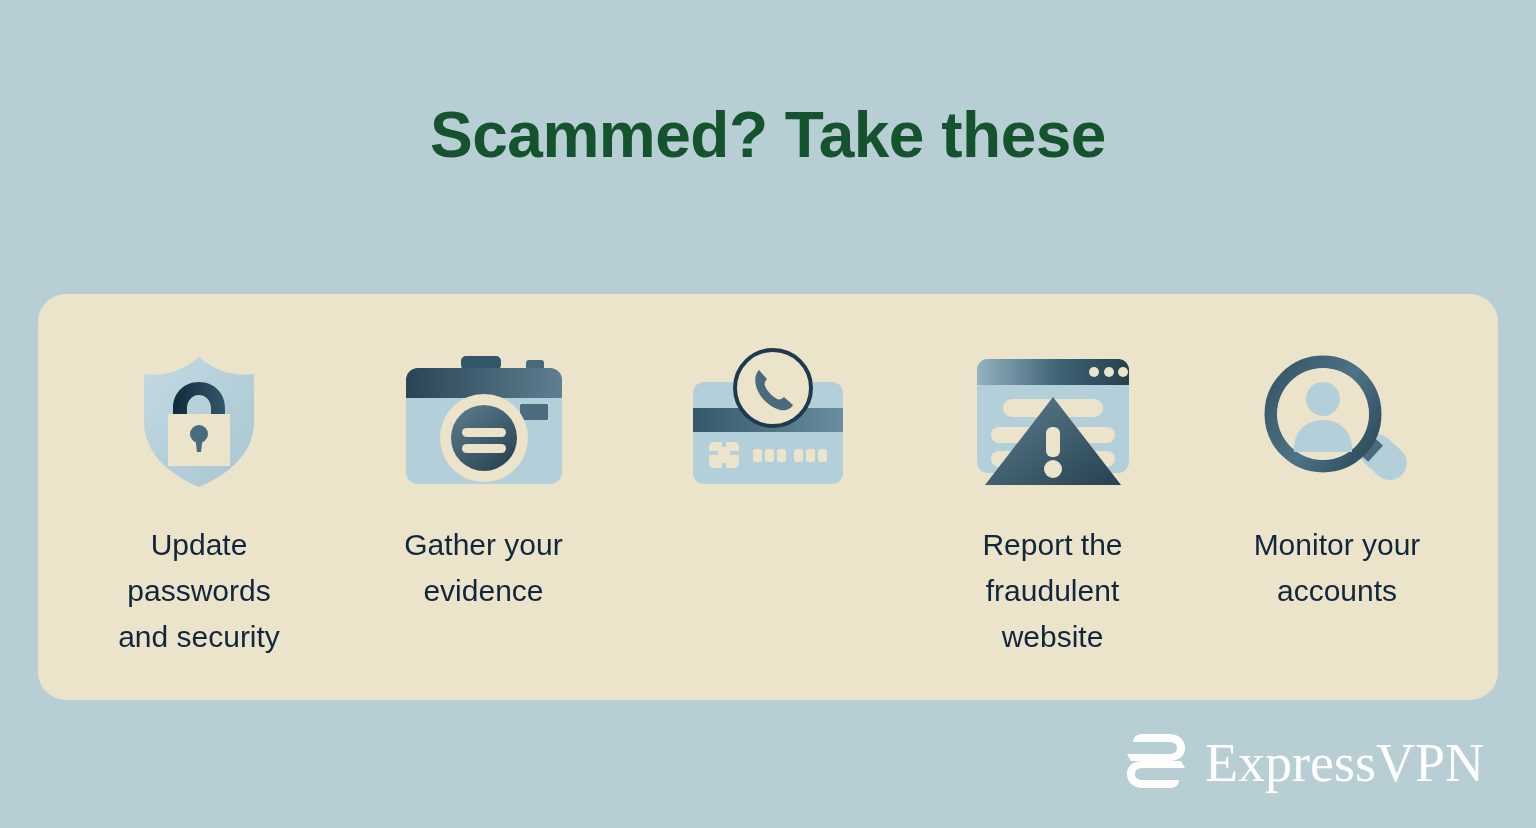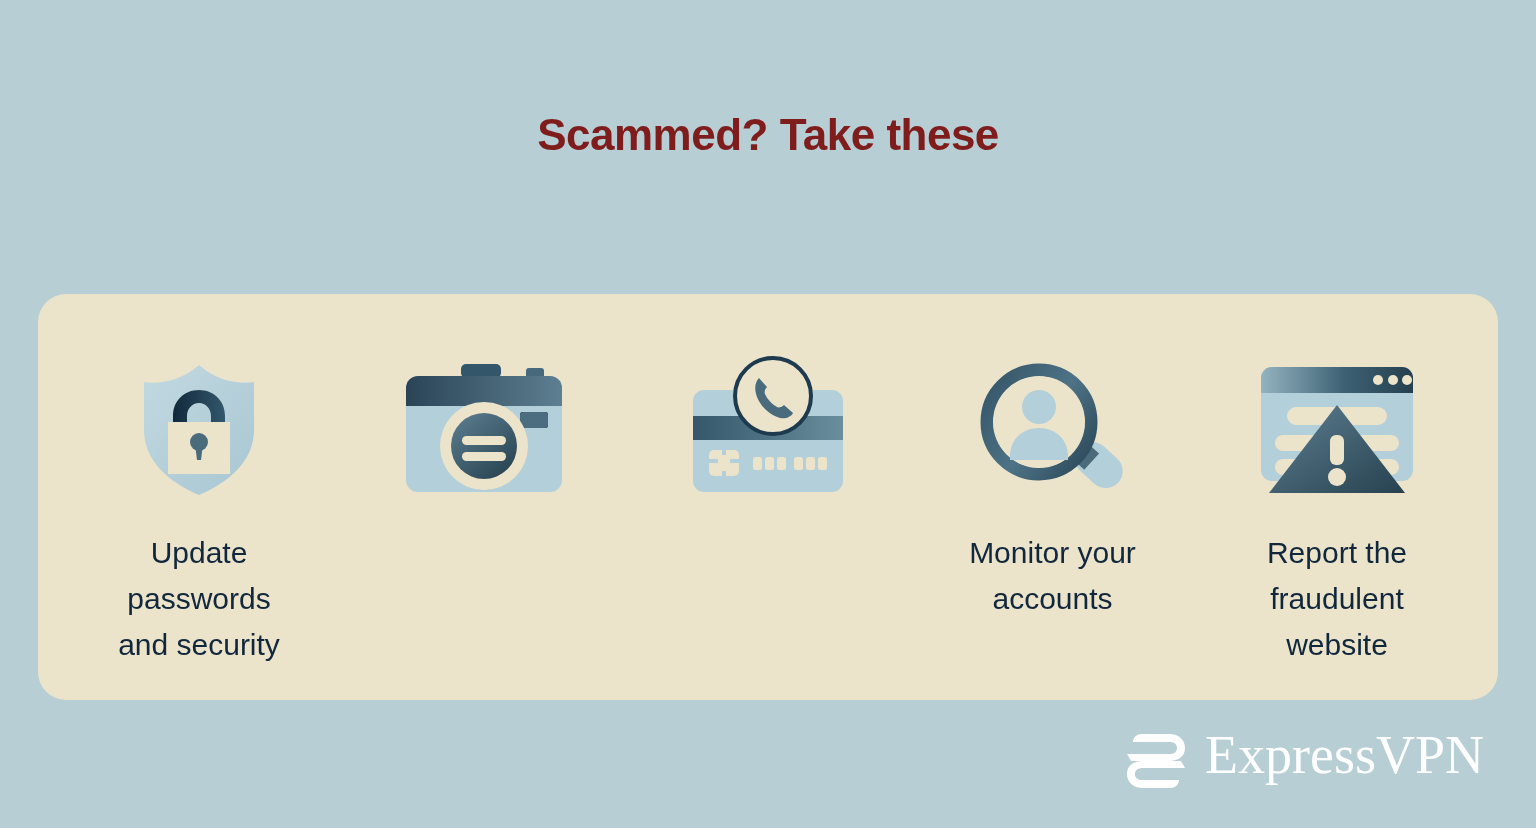--- a/index.html
+++ b/index.html
@@ -17,22 +17,22 @@
 
   
   .title-block {
     position: absolute;
     top: 92px;
     left: 0;
     width: 1536px;
     text-align: center;
   }
   .title-line {
-    color: #7f1d1d;
-    font-size: 44px;
+    color: #14532d;
+    font-size: 64px;
     font-weight: bold;
     line-height: 86px;
     letter-spacing: -0.5px;
     white-space: nowrap;
   }
 
   
   .card {
     position: absolute;
     left: 38px;
@@ -46,21 +46,21 @@
   .steps {
     position: absolute;
     left: 0;
     top: 0;
     width: 1460px;
     height: 406px;
     display: flex;
     flex-direction: row;
     align-items: flex-start;
     justify-content: space-between;
-    padding: 8px 22px;
+    padding: 0 22px;
     box-sizing: border-box;
   }
   .step {
     width: 278px;
     display: flex;
     flex-direction: column;
     align-items: center;
   }
   .icon-wrap {
     height: 150px;
@@ -84,21 +84,21 @@
   .step-4 .step-label { max-width: 200px; }
   .step-5 .step-label { max-width: 230px; }
 
   
   .logo {
     position: absolute;
     right: 52px;
     bottom: 30px;
     display: flex;
     flex-direction: row;
-    align-items: flex-start;
+    align-items: center;
     gap: 16px;
   }
   .logo-word {
     color: #ffffff;
     font-family: "Liberation Serif", serif;
     font-size: 54px;
     line-height: 54px;
     letter-spacing: 0px;
   }
 </style>
@@ -155,20 +155,22 @@
           <rect x="4" y="14" width="156" height="116" rx="12" fill="#b3cfda"></rect>
           <path d="M16 14 L148 14 A12 12 0 0 1 160 26 L160 44 L4 44 L4 26 A12 12 0 0 1 16 14 Z" fill="url(#camTop)"></path>
           <rect x="118" y="50" width="28" height="16" rx="3" fill="#44footer"></rect>
           <rect x="118" y="50" width="28" height="16" rx="3" fill="#4c6d80"></rect>
           <circle cx="82" cy="84" r="44" fill="#ece3cb"></circle>
           <circle cx="82" cy="84" r="33" fill="url(#lensGrad)"></circle>
           <rect x="60" y="74" width="44" height="9" rx="4.5" fill="#ece3cb"></rect>
           <rect x="60" y="90" width="44" height="9" rx="4.5" fill="#ece3cb"></rect>
         </svg>
       </div>
+      <div class="step-label">Gather your
+evidence</div>
     </div>
 
     <div class="step step-3">
       <div class="icon-wrap">
         <svg width="166" height="146" viewBox="0 0 166 146">
           <defs>
             <linearGradient id="stripeGrad" x1="0" y1="0" x2="1" y2="0">
               <stop offset="0" stop-color="#34576a"></stop>
               <stop offset="1" stop-color="#6b8e9e"></stop>
             </linearGradient>
@@ -191,42 +193,20 @@
           <g fill="#ece3cb">
             <rect x="62" y="101" width="0" height="0"></rect>
           </g>
           <circle cx="88" cy="40" r="38" fill="#ece3cb"></circle>
           <circle cx="88" cy="40" r="38" fill="none" stroke="#1d3a4e" stroke-width="4"></circle>
           <path d="M74 22 C70 26 69 33 72 41 C76 51 85 59 95 62 C101 63 106 61 108 57 L99 49 C97 51 94 52 92 51 C87 48 82 43 80 38 C79 36 80 33 82 31 Z" fill="#4a6b7c"></path>
         </svg>
       </div>
     </div>
 
-    <div class="step step-5">
-      <div class="icon-wrap">
-        <svg width="152" height="138" viewBox="0 0 152 138">
-          <defs>
-            <linearGradient id="ringGrad" x1="0" y1="0.2" x2="1" y2="0.9">
-              <stop offset="0" stop-color="#38596b"></stop>
-              <stop offset="0.5" stop-color="#4e7386"></stop>
-              <stop offset="1" stop-color="#2c4a5b"></stop>
-            </linearGradient>
-          </defs>
-          <rect x="96" y="88" width="52" height="34" rx="17" transform="rotate(42 122 105)" fill="#b3cfda"></rect>
-          <rect x="92" y="82" width="26" height="22" transform="rotate(42 105 93)" fill="#4a6b7c"></rect>
-          <circle cx="62" cy="62" r="52" fill="none" stroke="url(#ringGrad)" stroke-width="13"></circle>
-          <circle cx="62" cy="62" r="46" fill="#ece3cb"></circle>
-          <circle cx="62" cy="47" r="17" fill="#b3cfda"></circle>
-          <path d="M62 68 C45 68 33 80 33 96 L33 100 L91 100 L91 96 C91 80 79 68 62 68 Z" fill="#b3cfda"></path>
-        </svg>
-      </div>
-      <div class="step-label">Monitor your
-accounts</div>
-    </div>
-
     <div class="step step-4">
       <div class="icon-wrap">
         <svg width="164" height="136" viewBox="0 0 164 136">
           <defs>
             <linearGradient id="barGrad" x1="0" y1="0" x2="1" y2="0">
               <stop offset="0" stop-color="#94b3c0"></stop>
               <stop offset="0.55" stop-color="#3d6173"></stop>
               <stop offset="1" stop-color="#25404f"></stop>
             </linearGradient>
             <linearGradient id="triGrad" x1="0" y1="0" x2="1" y2="1">
@@ -245,20 +225,42 @@
           <path d="M82 44 L150 132 L14 132 Z" fill="url(#triGrad)"></path>
           <rect x="75" y="74" width="14" height="30" rx="6" fill="#ece3cb"></rect>
           <circle cx="82" cy="116" r="9" fill="#ece3cb"></circle>
         </svg>
       </div>
       <div class="step-label">Report the
 fraudulent
 website</div>
     </div>
 
+    <div class="step step-5">
+      <div class="icon-wrap">
+        <svg width="152" height="138" viewBox="0 0 152 138">
+          <defs>
+            <linearGradient id="ringGrad" x1="0" y1="0.2" x2="1" y2="0.9">
+              <stop offset="0" stop-color="#38596b"></stop>
+              <stop offset="0.5" stop-color="#4e7386"></stop>
+              <stop offset="1" stop-color="#2c4a5b"></stop>
+            </linearGradient>
+          </defs>
+          <rect x="96" y="88" width="52" height="34" rx="17" transform="rotate(42 122 105)" fill="#b3cfda"></rect>
+          <rect x="92" y="82" width="26" height="22" transform="rotate(42 105 93)" fill="#4a6b7c"></rect>
+          <circle cx="62" cy="62" r="52" fill="none" stroke="url(#ringGrad)" stroke-width="13"></circle>
+          <circle cx="62" cy="62" r="46" fill="#ece3cb"></circle>
+          <circle cx="62" cy="47" r="17" fill="#b3cfda"></circle>
+          <path d="M62 68 C45 68 33 80 33 96 L33 100 L91 100 L91 96 C91 80 79 68 62 68 Z" fill="#b3cfda"></path>
+        </svg>
+      </div>
+      <div class="step-label">Monitor your
+accounts</div>
+    </div>
+
   </div>
 </div>
 
 <div class="logo">
   <span>
     <svg width="66" height="66" viewBox="0 0 66 66">
       <path d="M10 14 C10 9 14 6 19 6 L46 6 C56 6 62 12 62 20 C62 28 56 33 46 33 L8 33 L4 26 L46 26 C51 26 54 24 54 20 C54 16 51 14 46 14 Z" fill="#ffffff"></path>
       <path d="M56 52 C56 57 52 60 47 60 L20 60 C10 60 4 54 4 46 C4 38 10 33 20 33 L58 33 L62 40 L20 40 C15 40 12 42 12 46 C12 50 15 52 20 52 Z" fill="#ffffff"></path>
     </svg>
   </span>

